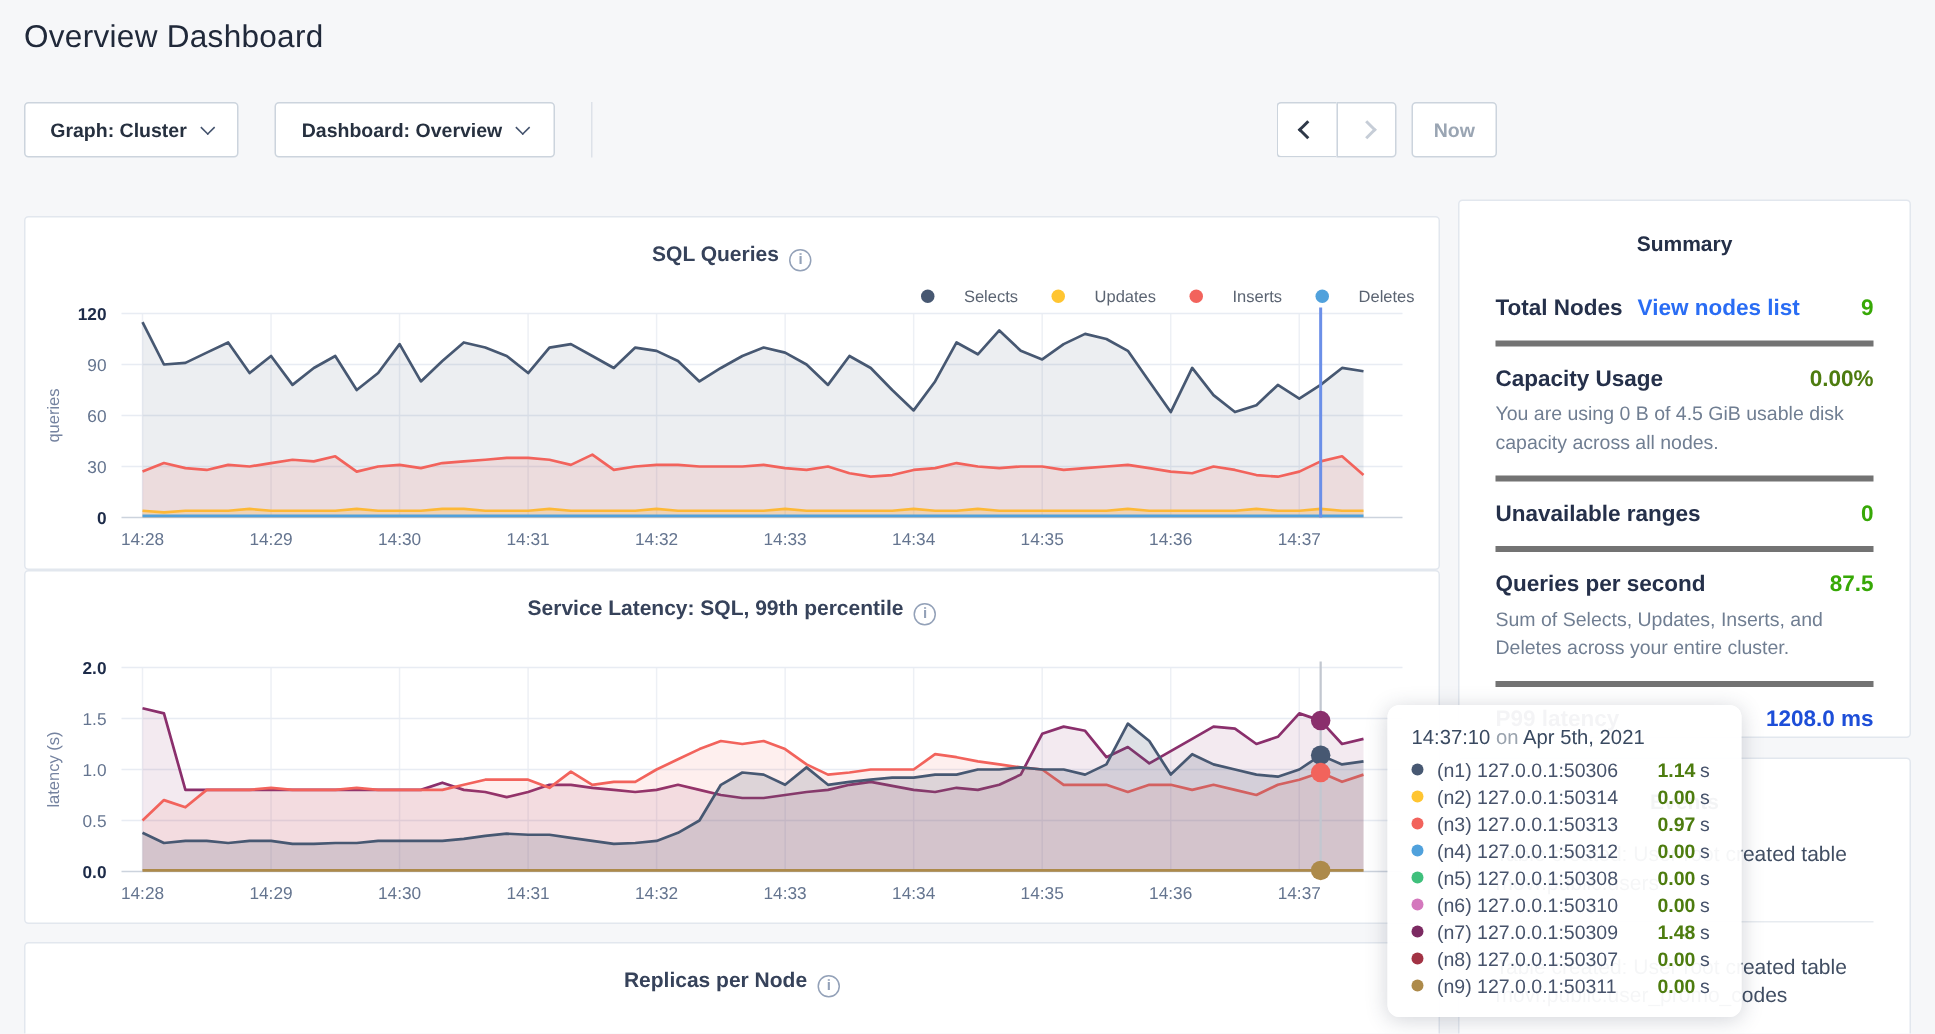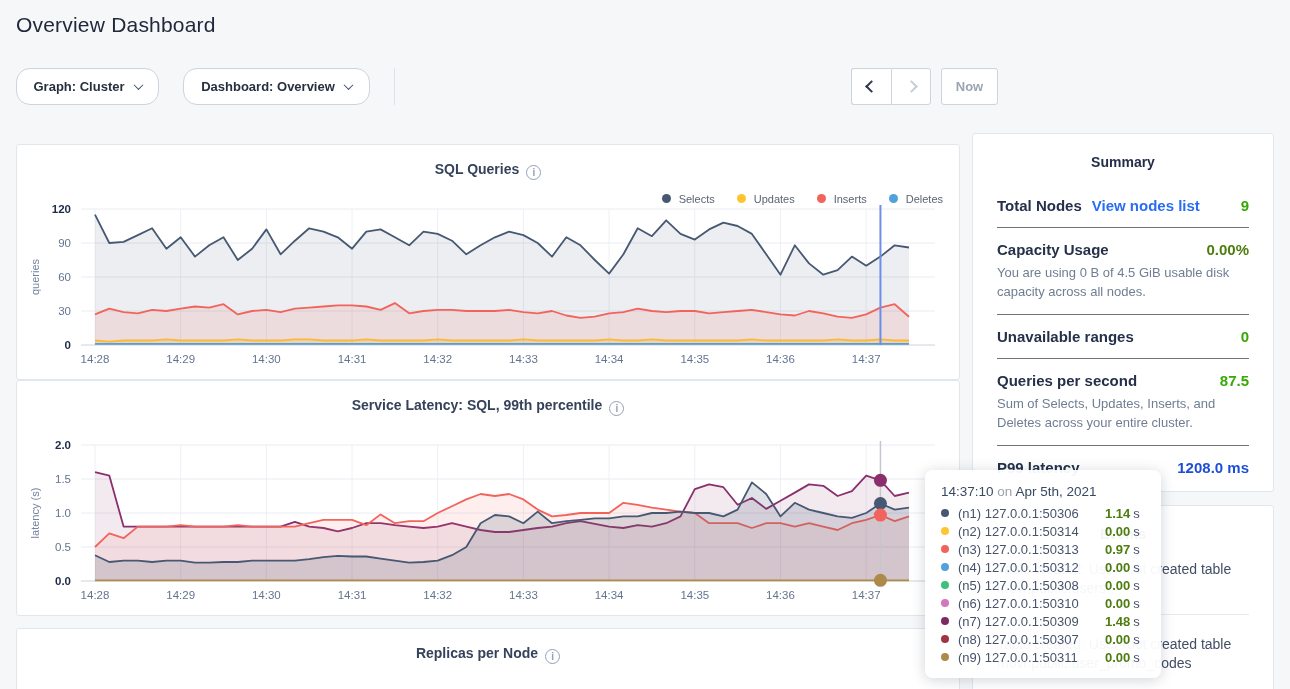--- a/index.html
+++ b/index.html
@@ -13,21 +13,21 @@
   }
   .canvas { position:relative; width:1290px; height:689px; overflow:hidden; }
 
   
   .page-title { position:absolute; left:16px; top:13px; font-size:21px; font-weight:500; color:#20293a; letter-spacing:.2px; }
 
   .btn, .dropdown, .timepicker, .now-btn, .nav-btn {
     background:#fff; border:1px solid #ccd4dd; border-radius:3px;
     font-size:13px; font-weight:700; color:#26303f;
   }
-  .dropdown { position:absolute; top:68px; height:37px; display:flex; align-items:center; justify-content:center; gap:10px; cursor:pointer;border-radius:14px; }
+  .dropdown { position:absolute; top:68px; height:37px; display:flex; align-items:center; justify-content:center; gap:10px; cursor:pointer; }
   #dd-graph { left:16px; width:143px; }
   #dd-dashboard { left:183px; width:187px; }
   .chev { display:inline-block; width:7px; height:7px; border-right:1.5px solid #41506b; border-bottom:1.5px solid #41506b; transform:rotate(45deg) translate(-1px,-1px); }
   .ctl-divider { position:absolute; left:394px; top:68px; width:1px; height:37px; background:#dde2e9; }
 
   .timepicker { position:absolute; left:417px; top:68px; width:423px; height:37px; display:flex; align-items:center; padding:0 14px; gap:12px; cursor:pointer; }
   .time-badge { background:#e7ebf2; border-radius:3px; padding:3px 7px; font-size:12px; font-weight:700; color:#3e4a5e; }
   .timepicker .chev { margin-left:auto; }
 
   .nav-group { position:absolute; left:851px; top:68px; height:37px; display:flex; }
@@ -43,29 +43,29 @@
   #panel-sql      { left:16px;  top:144px; width:944px; height:236px; }
   #panel-latency  { left:16px;  top:380px; width:944px; height:236px;padding-left:36px; }
   #panel-replicas { left:16px;  top:628px; width:944px; height:130px; }
   #panel-summary  { left:972px; top:133px; width:302px; height:359px; }
   #panel-events   { left:972px; top:505px; width:302px; height:240px; }
 
   .chart-title { position:absolute; top:16px; left:0; right:0; text-align:center; font-size:14px; font-weight:700; color:#36425a; }
   .info-icon { display:inline-block; width:15px; height:15px; border:1px solid #93a1b8; border-radius:50%;
                font-size:10px; line-height:13px; color:#93a1b8; text-align:center; margin-left:7px; vertical-align:-2px; cursor:pointer; }
   .legend { position:absolute; top:44px; right:16px; }
-  .legend-item { display:inline-flex; align-items:center; gap:8px; margin-left:22px; font-size:11px; color:#5b6472; cursor:pointer; }
+  .legend-item { display:inline-flex; align-items:center; gap:20px; margin-left:22px; font-size:11px; color:#5b6472; cursor:pointer; }
   .legend-dot { width:9px; height:9px; border-radius:50%; }
   .chart-svg { position:absolute; top:56px; left:0; }
   svg text { font-family:"Liberation Sans", sans-serif; }
 
   
   #panel-summary { padding:0 24px; }
   .sum-title { text-align:center; font-size:14px; font-weight:700; color:#242f47; padding:20px 0 14px; }
-  .sum-row { padding:13px 0; border-bottom:1px solid #737373; }
+  .sum-row { padding:13px 0; border-bottom:4px solid #737373; }
   .sum-row:last-child { border-bottom:none; }
   .sum-top { display:flex; align-items:baseline; }
   .sum-label { font-weight:700; font-size:15px; color:#25304a; }
   .sum-link { font-weight:700; font-size:15px; margin-left:10px; text-decoration:none; cursor:pointer; }
   .sum-value { margin-left:auto; font-weight:700; font-size:15px; }
   .sum-desc { font-size:13px; color:#707e92; line-height:19px; margin-top:5px; }
 
   
   #panel-events { padding:0 24px; }
   .events-title { text-align:center; font-size:14px; font-weight:700; color:#242f47; padding:20px 0 6px; }

